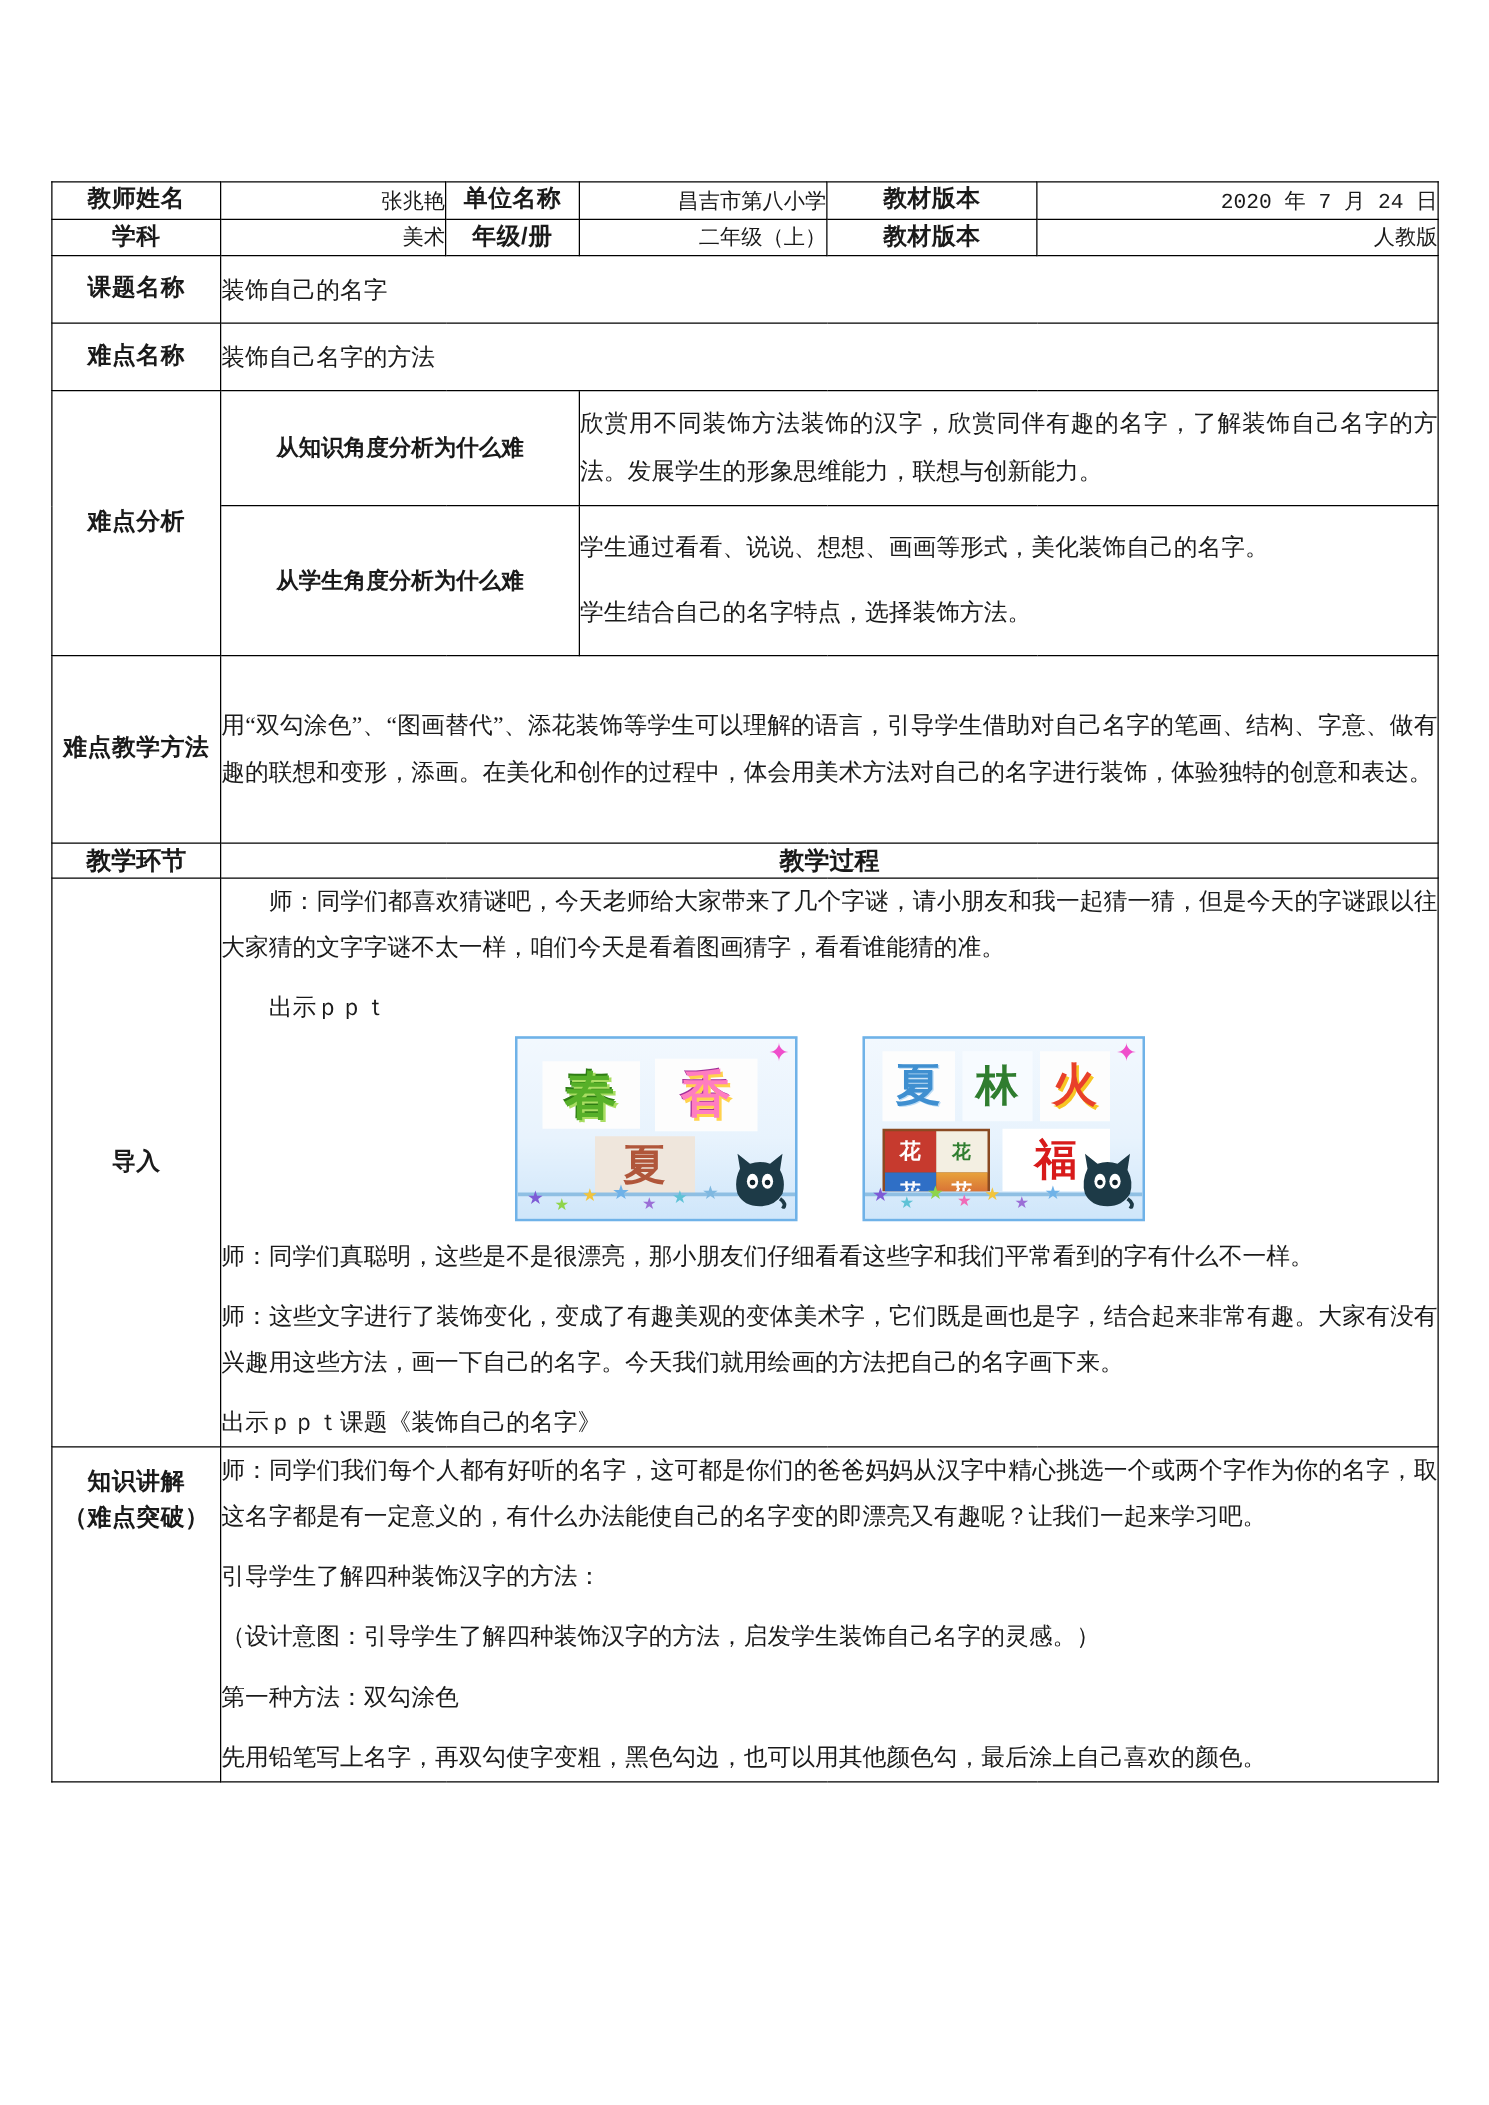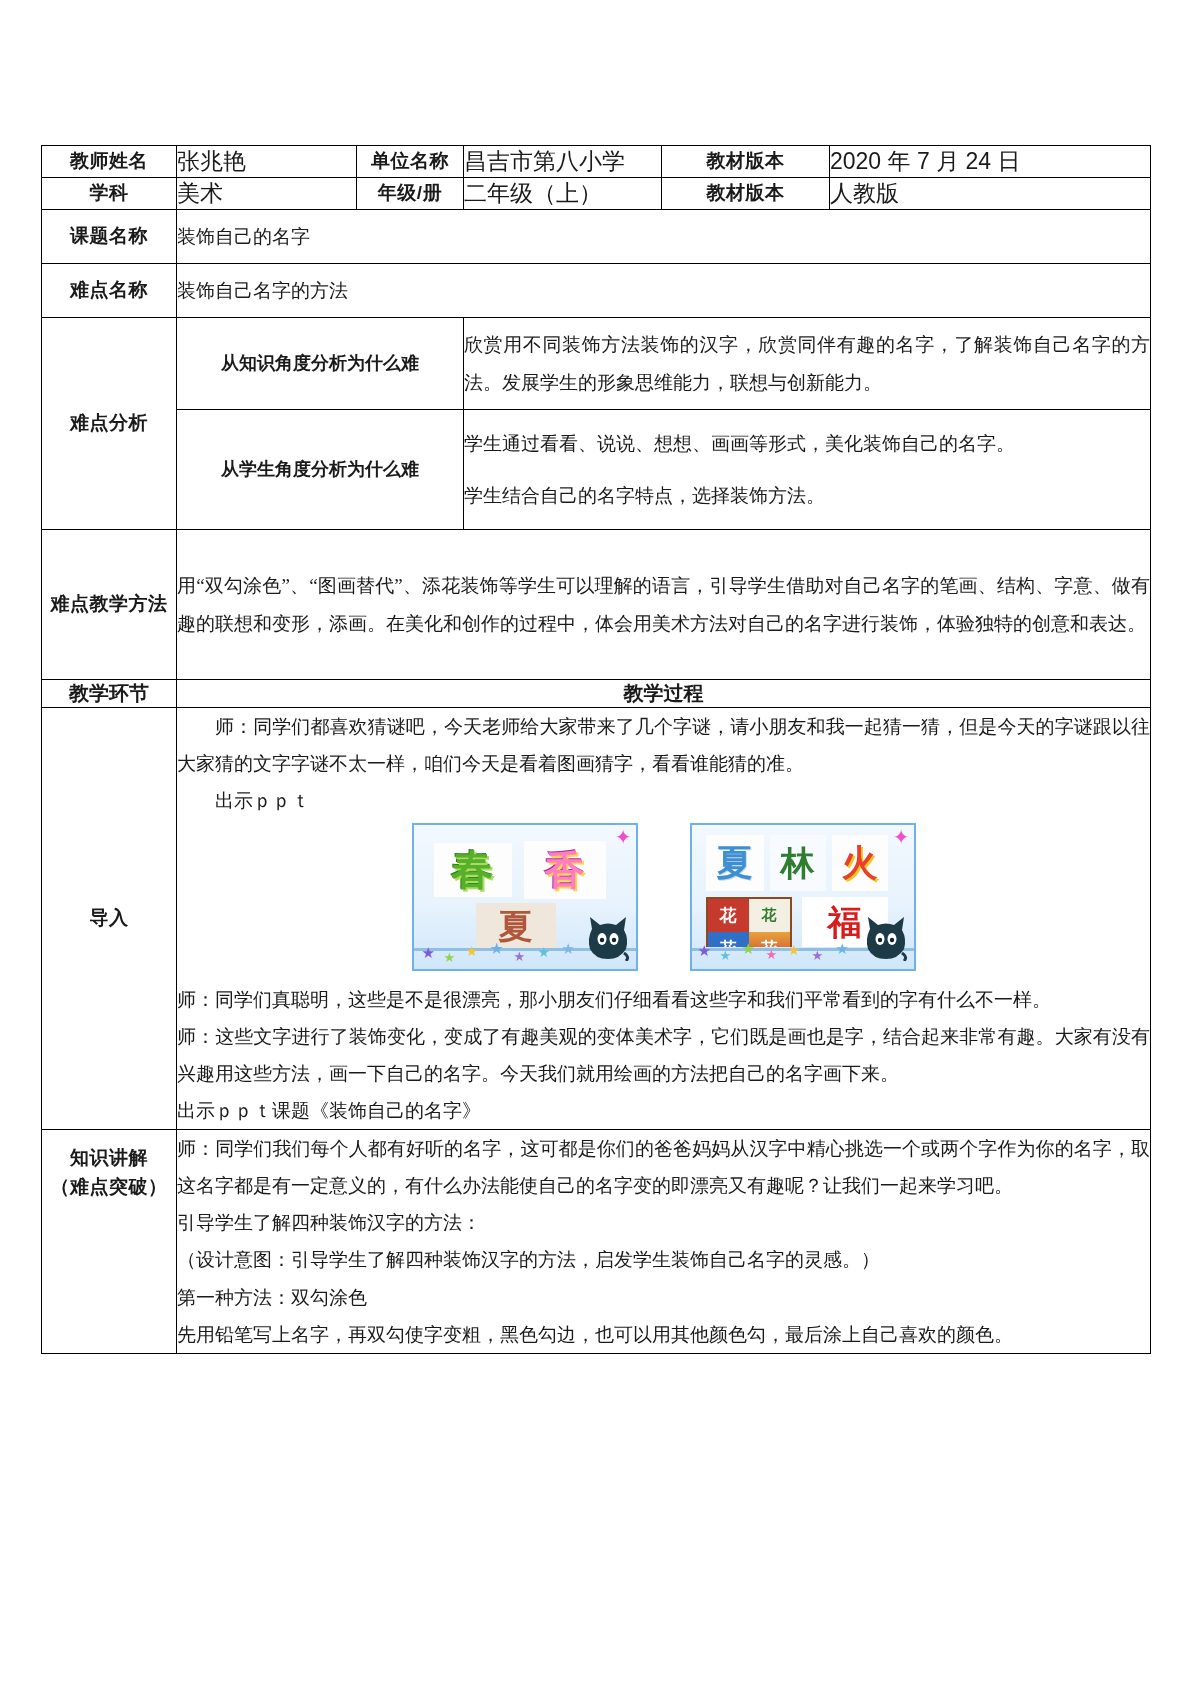--- a/index.html
+++ b/index.html
@@ -35,24 +35,24 @@
   .lbl {
     font-family: Liberation Sans, sans-serif;
     font-weight: bold;
     text-align: center;
     font-size: 19px;
     letter-spacing: 0.5px;
     padding: 9px 4px;
     line-height: 1.5;
   }
   .val {
-    font-size: 23px;
-    text-align: left;
+    font-size: 17px;
+    text-align: right;
     padding: 9px 6px;
-    font-family: Liberation Sans, sans-serif;
+    font-family: Liberation Mono, monospace;
   }
   .val-left {
     font-size: 19px;
     text-align: left;
     padding: 9px 10px;
     font-family: "Liberation Serif", "DejaVu Serif", serif;
     margin-top: 39px;
   }
   .sub-lbl {
     font-family: "Liberation Sans", "DejaVu Sans", sans-serif;
@@ -64,21 +64,21 @@
   }
   .body-txt {
     font-size: 19px;
     line-height: 1.95;
     text-align: justify;
     text-justify: inter-ideograph;
     padding: 12px 12px 12px 12px;
     font-family: "Liberation Serif", "DejaVu Serif", serif;
   }
   .body-txt p { margin: 0; }
-  .body-txt p + p { margin-top: 0px; }
+  .body-txt p + p { margin-top: 11px; }
   .indent { text-indent: 2em; }
   .center-head {
     font-family: "Liberation Sans", "DejaVu Sans", sans-serif;
     font-weight: bold;
     font-size: 20px;
     text-align: center;
     padding: 16px 0;
   }
   .tall { height: 150px; }
 

